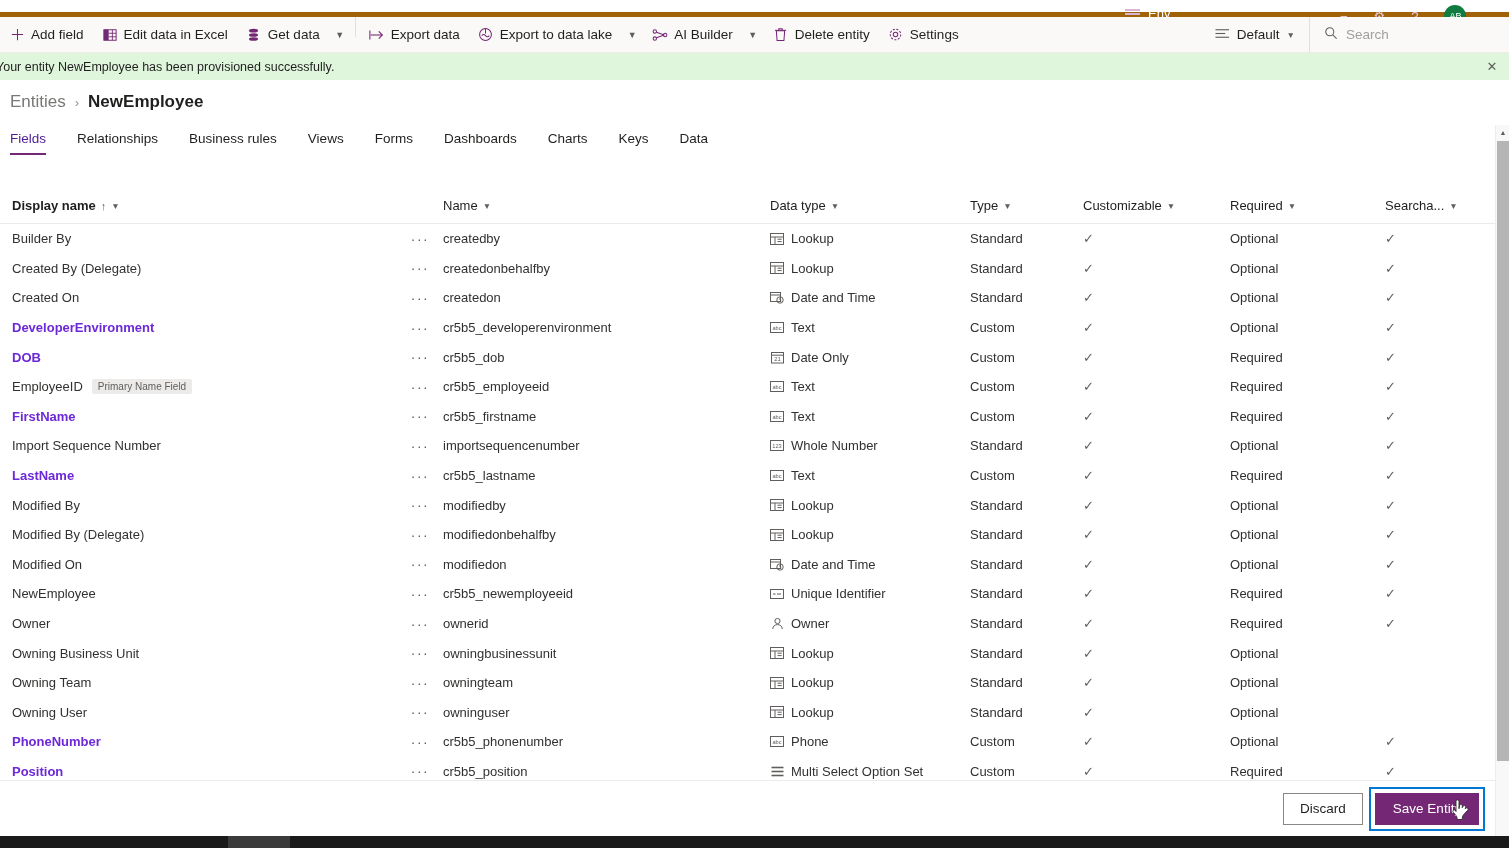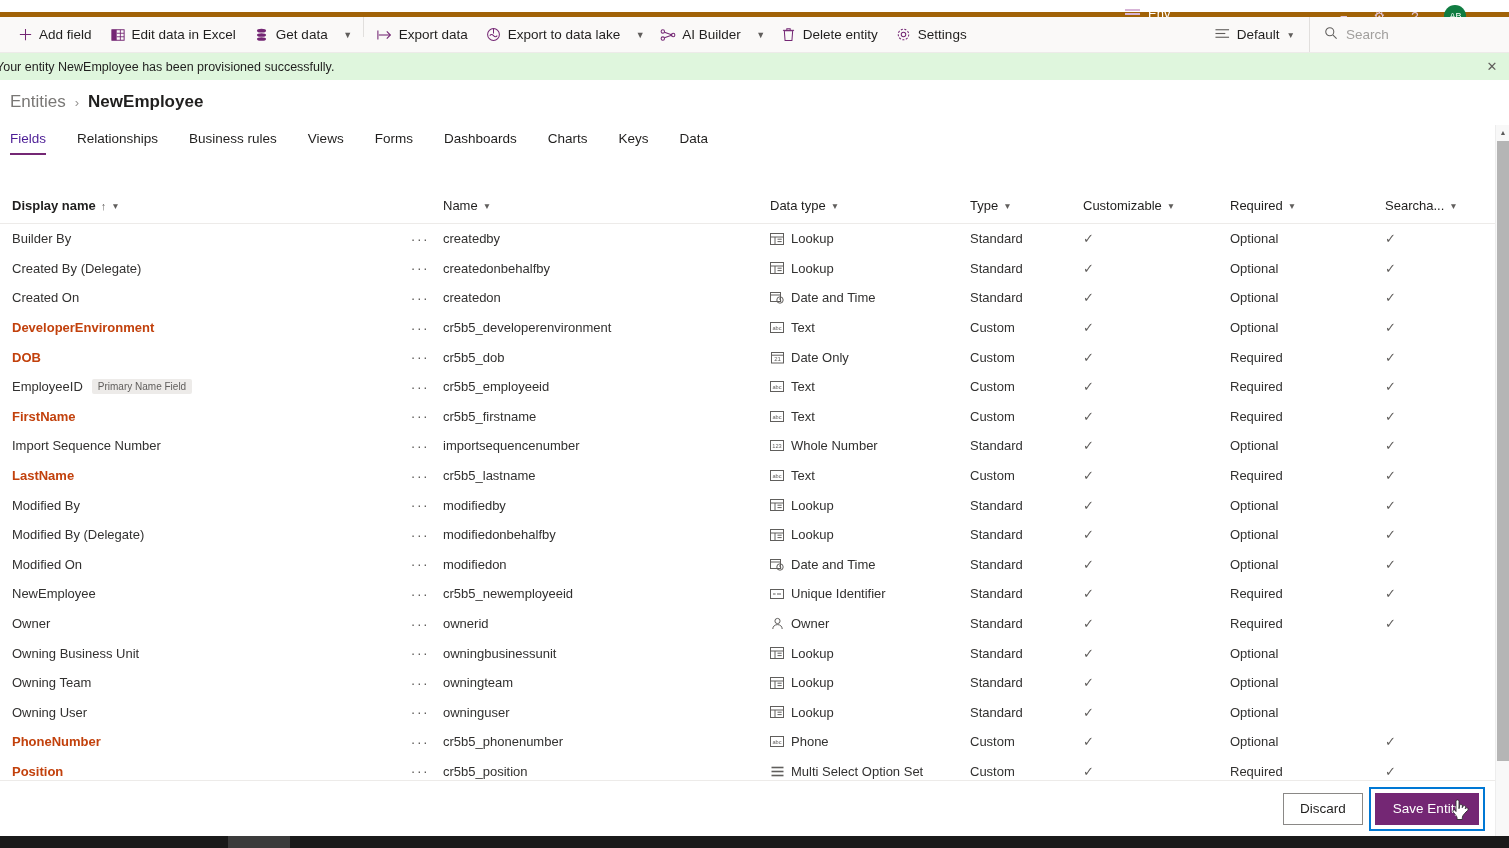--- a/index.html
+++ b/index.html
@@ -38,21 +38,21 @@
     display: flex; align-items: center; justify-content: center;
   }
 
   
   .commandbar {
     position: absolute; top: 17px; left: 0; width: 1509px; height: 36px;
     background: #faf9f8;
     border-bottom: 1px solid #edebe9;
     display: flex; align-items: center;
   }
-  .cmd-left { display: flex; align-items: flex-start; height: 100%; padding-left: 8px; }
+  .cmd-left { display: flex; align-items: flex-start; height: 100%; padding-left: 0px; }
   .cmd-btn {
     display: flex; align-items: center; gap: 6px;
     height: 100%; padding: 0 9px;
     font-size: 13.5px; color: #201f1e; white-space: nowrap;
     cursor: pointer; background: transparent; border: none;
     font-family: "Liberation Sans", sans-serif;
   }
   .cmd-ico { display: inline-flex; align-items: center; justify-content: center; width: 16px; height: 16px; color: #742774; }
   .cmd-chev {
     display: flex; align-items: center; justify-content: center;
@@ -128,21 +128,21 @@
   .hcell .sortarrow { font-size: 11px; color: #605e5c; }
   .hcell .chev { font-size: 8.5px; color: #605e5c; }
 
   .row {
     display: flex; align-items: center; height: 29.6px;
     font-size: 13px; color: #323130;
   }
 
   .c-display { width: 400px; padding-left: 12px; display: flex; align-items: center; gap: 9px; }
   .c-display .nm { white-space: nowrap; }
-  .c-display .nm.custom { font-weight: 700; color: #c2410c; }
+  .c-display .nm.custom { font-weight: 700; color: #6d28d9; }
   .pnf-badge {
     background: #edebe9; color: #605e5c; font-size: 10px;
     padding: 2px 6px; border-radius: 2px; white-space: nowrap;
   }
   .c-ellipsis {
     width: 40px; display: flex; align-items: center; justify-content: center;
     color: #605e5c; font-size: 14px; letter-spacing: 1.5px; cursor: pointer;
   }
   .c-name { width: 330px; padding-left: 3px; color: #323130; }
   .c-dtype { width: 200px; display: flex; align-items: center; gap: 7px; }

